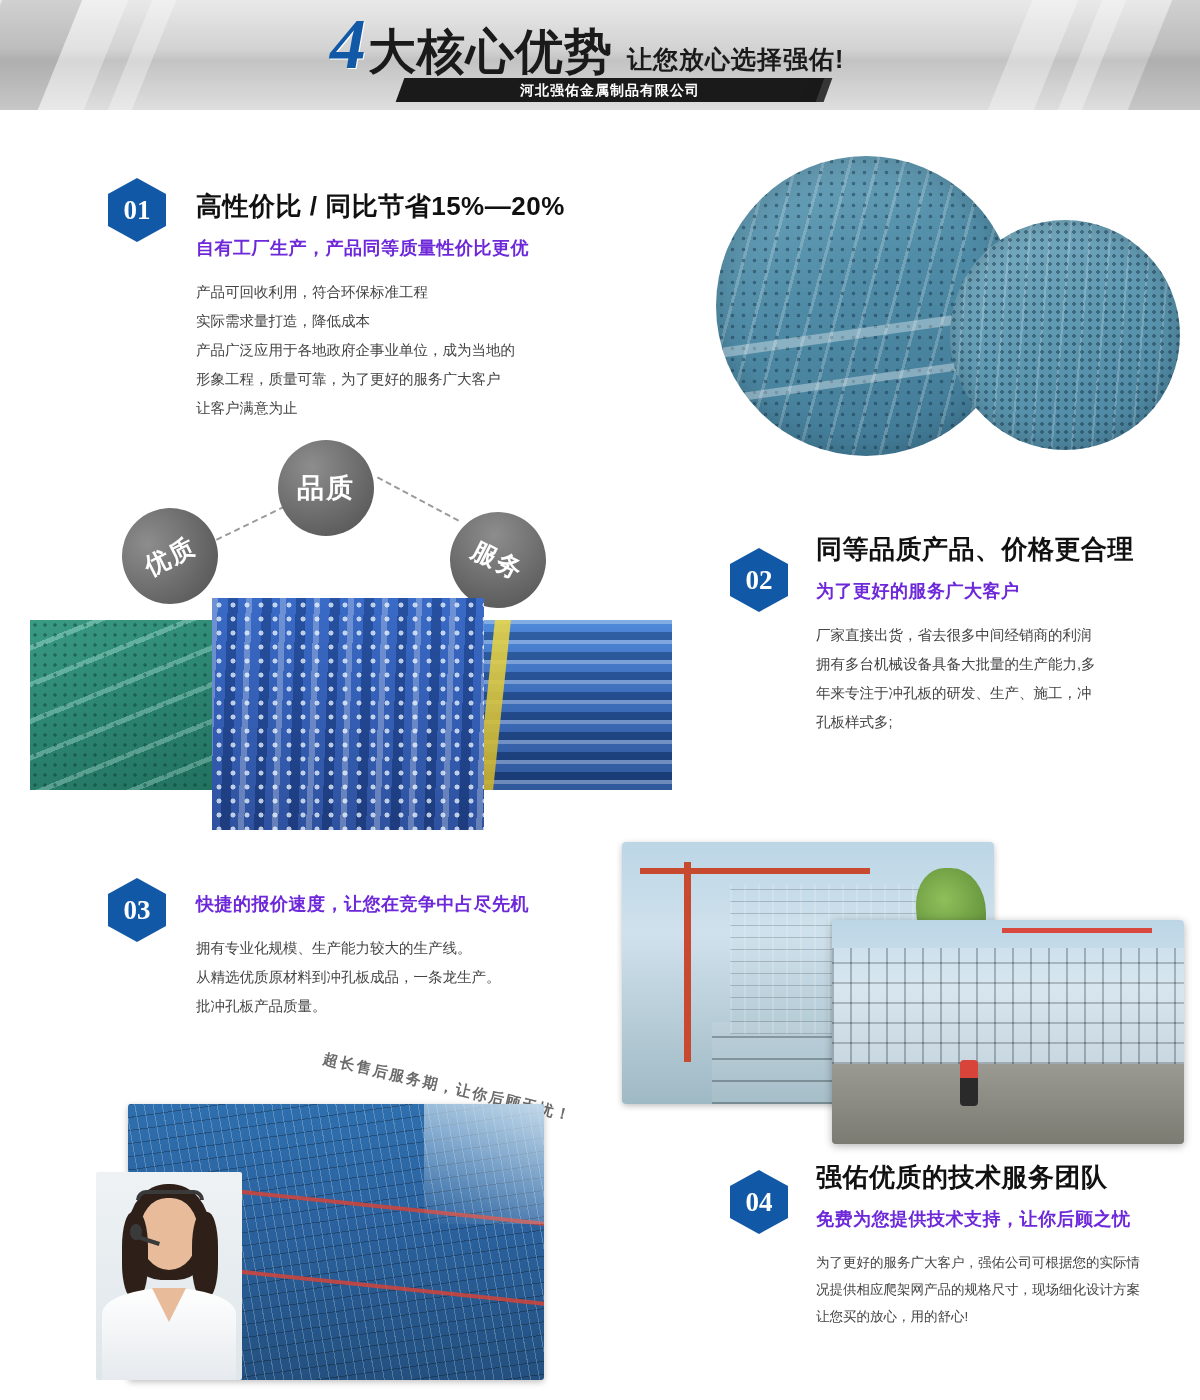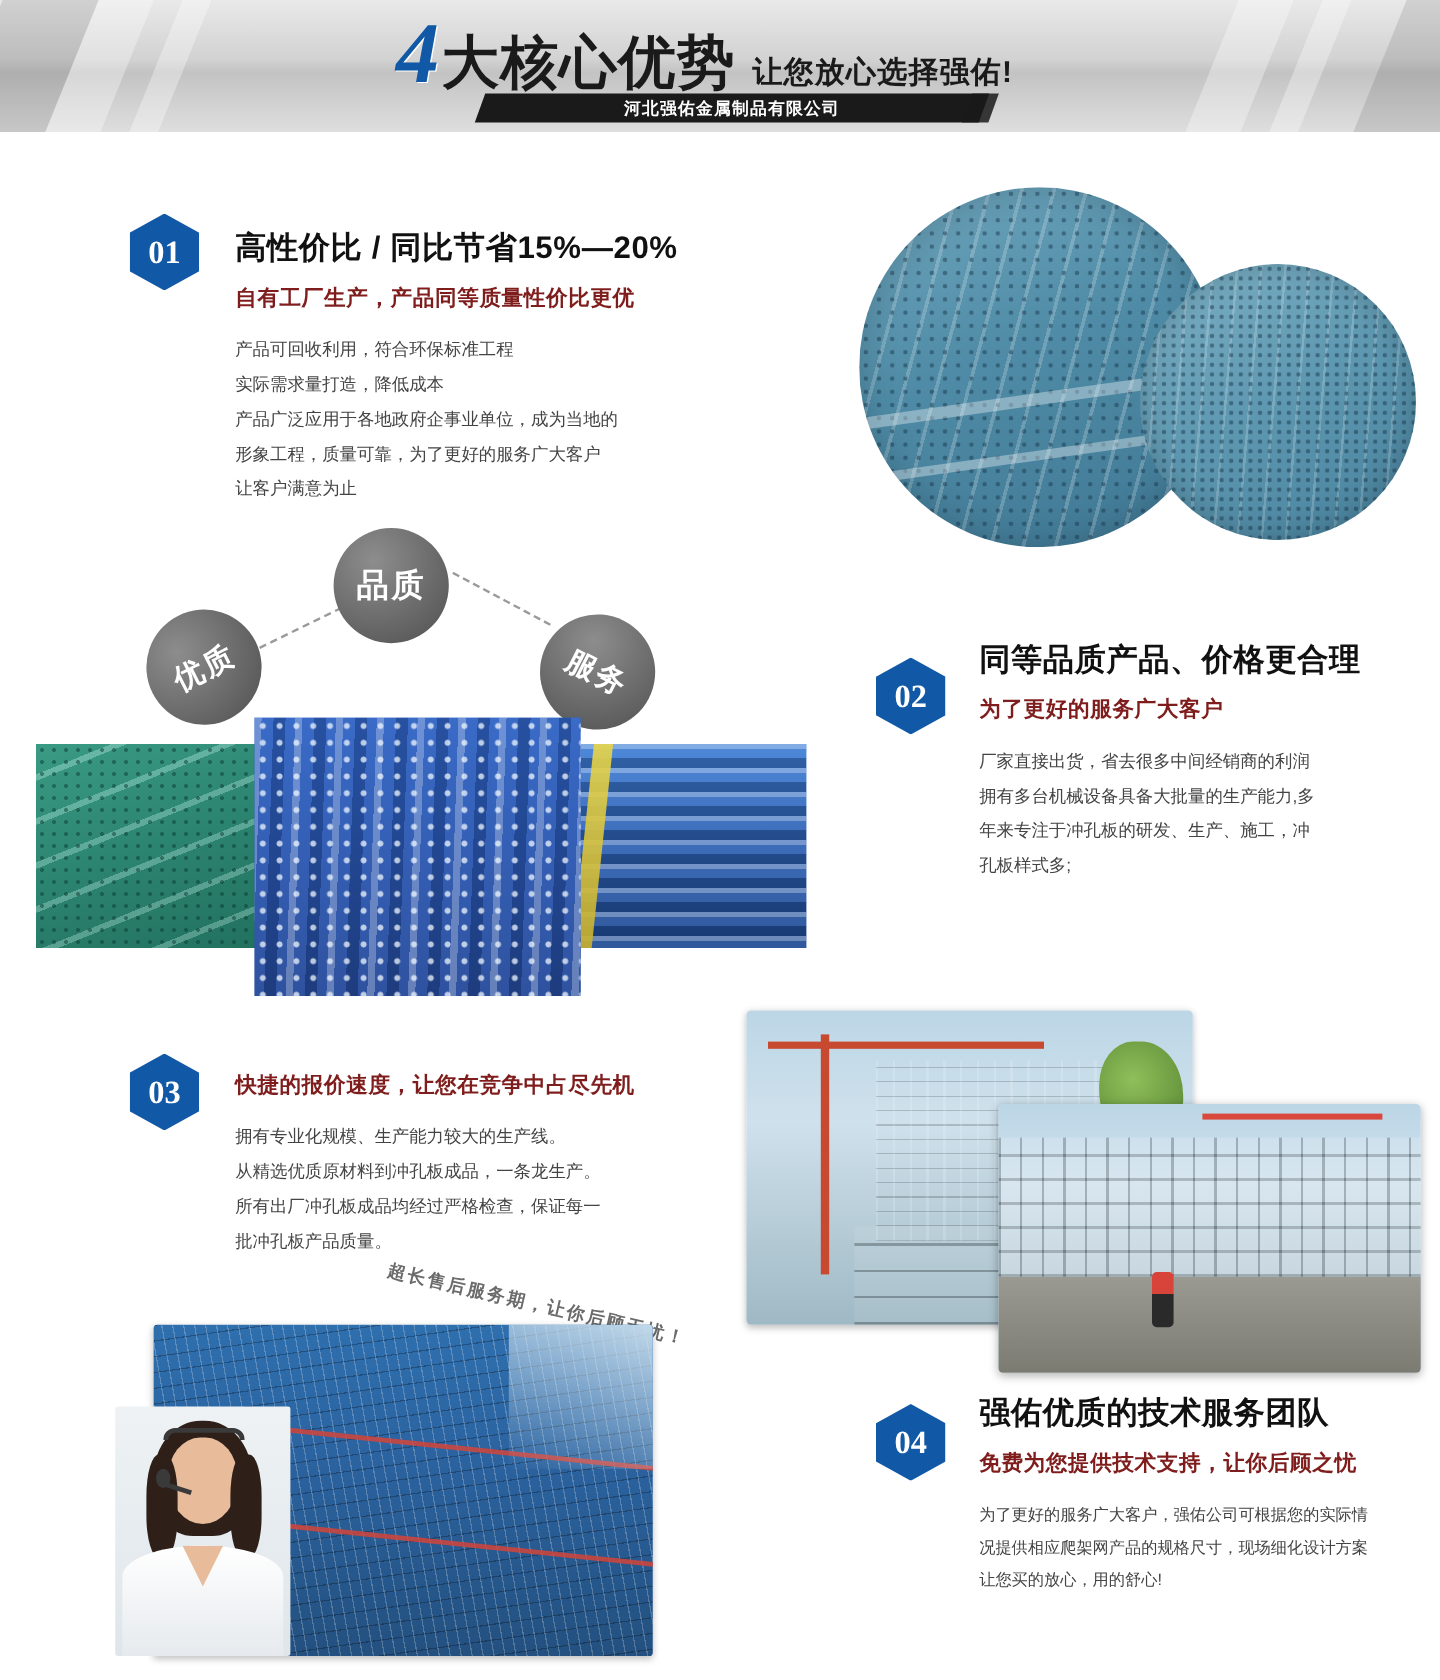--- a/index.html
+++ b/index.html
@@ -124,21 +124,21 @@
   .hd-main {
     font-size: 26px;
     font-weight: bold;
     color: #111;
     letter-spacing: .5px;
     white-space: nowrap;
   }
   .hd-sub {
     font-size: 18px;
     font-weight: bold;
-    color: #7f1d1d;
+    color: #6d28d9;
     margin-top: 12px;
     letter-spacing: .5px;
     white-space: nowrap;
   }
   .body-text {
     font-size: 14.5px;
     color: #444;
     line-height: 29px;
     margin-top: 18px;
   }
@@ -493,21 +493,20 @@
       <div>孔板样式多;</div>
     </div>
   </div>
 
   <div class="hexnum" style="left:108px; top:878px;">03</div>
   <div class="blk" style="left:196px; top:880px; width:420px;">
     <div class="hd-sub">快捷的报价速度，让您在竞争中占尽先机</div>
     <div class="body-text">
       <div>拥有专业化规模、生产能力较大的生产线。</div>
       <div>从精选优质原材料到冲孔板成品，一条龙生产。</div>
-      <div>所有出厂冲孔板成品均经过严格检查，保证每一</div>
       <div>批冲孔板产品质量。</div>
     </div>
   </div>
 
   <div class="photo ph-site1">
     <div class="crane-a"></div>
     <div class="crane-m"></div>
     <div class="bldg"></div>
     <div class="base"></div>
     <div class="tree"></div>

